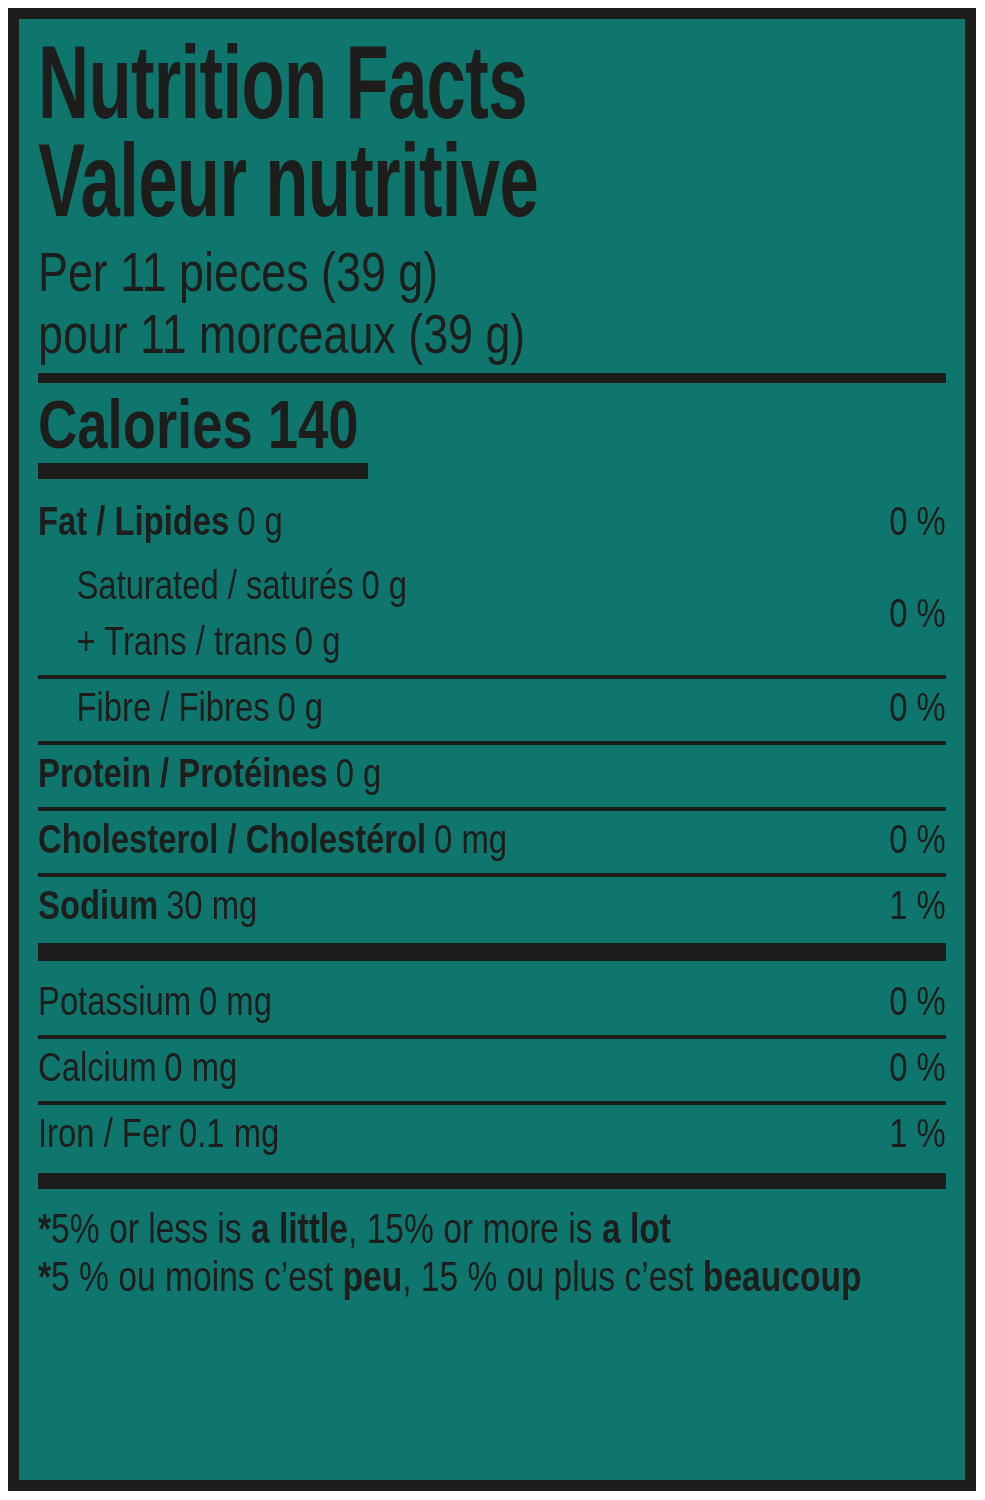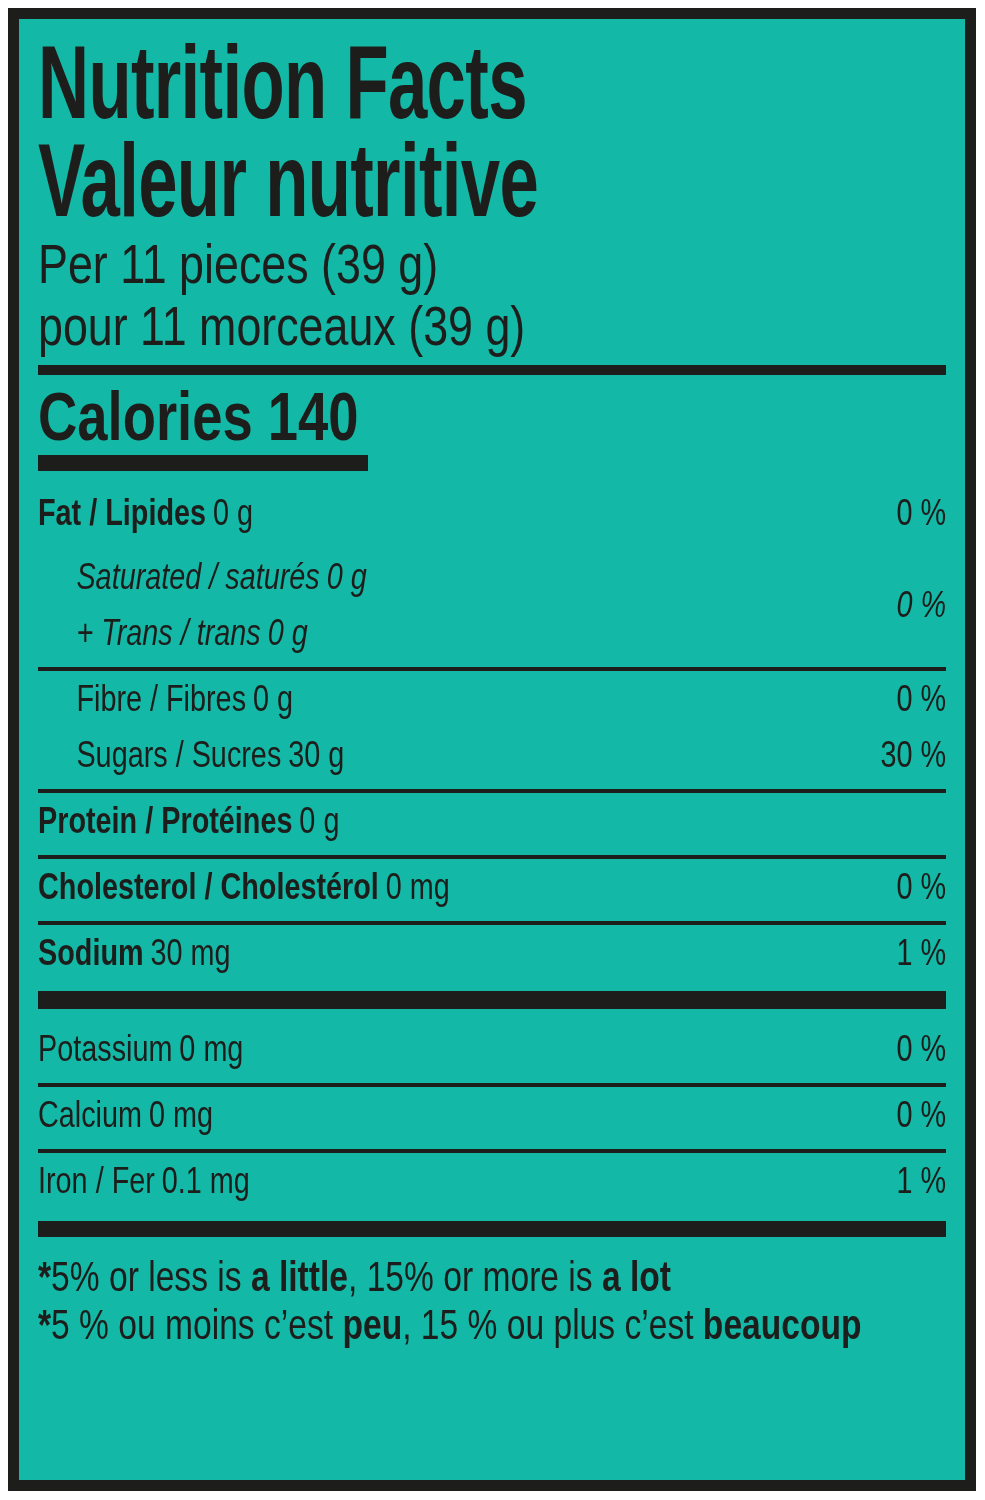--- a/index.html
+++ b/index.html
@@ -17,52 +17,52 @@
   }
   .nft {
     position: absolute;
     left: 8px;
     top: 8px;
     width: 968px;
     height: 1483px;
     box-sizing: border-box;
     border: 11px solid #1d1d1b;
     padding: 0 19px;
-    background: #14b8a6;
+    background: #0f766e;
   }
   
   .cx  { display: block; transform: scaleX(.80); transform-origin: 0 50%; white-space: nowrap; }
   .cxr { display: block; transform: scaleX(.80); transform-origin: 100% 50%; white-space: nowrap; text-align: right; }
 
   .header { margin-top: 14px; }
   .title-line { font-size: 104px; line-height: 98px; font-weight: 700; transform: scaleX(.68); letter-spacing: -1px; }
 
-  .serving { margin-top: 4px; }
+  .serving { margin-top: 12px; }
   .serving .cx { font-size: 56px; line-height: 62px; font-weight: 400; }
 
   .rule { background: #1d1d1b; }
   .rule-top   { height: 10px; margin-top: 8px; }
   .hr         { height: 4px;  margin-top: 6px; }
   .bar-sodium { height: 18px; margin-top: 10px; }
   .bar-foot   { height: 16px; margin-top: 12px; }
 
   .cal-row { display: flex; justify-content: space-between; align-items: flex-end; margin-top: 8px; }
   .cal-text { font-size: 68px; line-height: 66px; font-weight: 700; }
   .cal-bar { width: 330px; height: 16px; background: #1d1d1b; margin-top: 6px; }
   .dv-head { margin-top: 2px; }
   .dv-head .cxr { font-size: 44px; line-height: 47px; font-weight: 700; }
   .ast { display: inline-block; margin-left: 9px; }
 
-  .row { display: flex; justify-content: space-between; align-items: baseline; font-size: 36px; }
+  .row { display: flex; justify-content: space-between; align-items: baseline; font-size: 41px; }
   .row .nm  { line-height: 56px; font-weight: 400; }
   .row .pct { line-height: 56px; font-weight: 400; }
   .row.bold .lbl { font-weight: 700; }
   .val { margin-left: .24em; font-weight: 400; }
   .indent .nm-in { padding-left: 48px; display: inline-block; }
-  .group { align-items: center; font-style: italic; }
+  .group { align-items: center; }
   .group .lines { min-width: 0; }
 
   .mt14 { margin-top: 14px; }
   .mt12 { margin-top: 12px; }
   .mt10 { }
   .mt8  { margin-top: 8px; }
   .mt0  { margin-top: 0; }
 
   .footnotes { margin-top: 16px; }
   .footnotes .cx { font-size: 42px; line-height: 48px; font-weight: 400; }
@@ -109,24 +109,20 @@
   </div>
 
   <div class="rule hr"></div>
 
 
   <div class="row indent mt0">
     <div class="cx nm"><span class="nm-in"><span>Fibre / Fibres</span><span class="val">0 g</span></span></div>
     <span class="cxr pct">0 %</span>
   </div>
 
-  <div class="row indent mt0">
-    <div class="cx nm"><span class="nm-in"><span>Sugars / Sucres</span><span class="val">30 g</span></span></div>
-    <span class="cxr pct">30 %</span>
-  </div>
 
   <div class="rule hr"></div>
 
   <div class="row bold mt10">
     <div class="cx nm"><span class="lbl">Protein / Protéines</span><span class="val">0 g</span></div>
   </div>
 
   <div class="rule hr"></div>
 
   <div class="row bold mt10">

